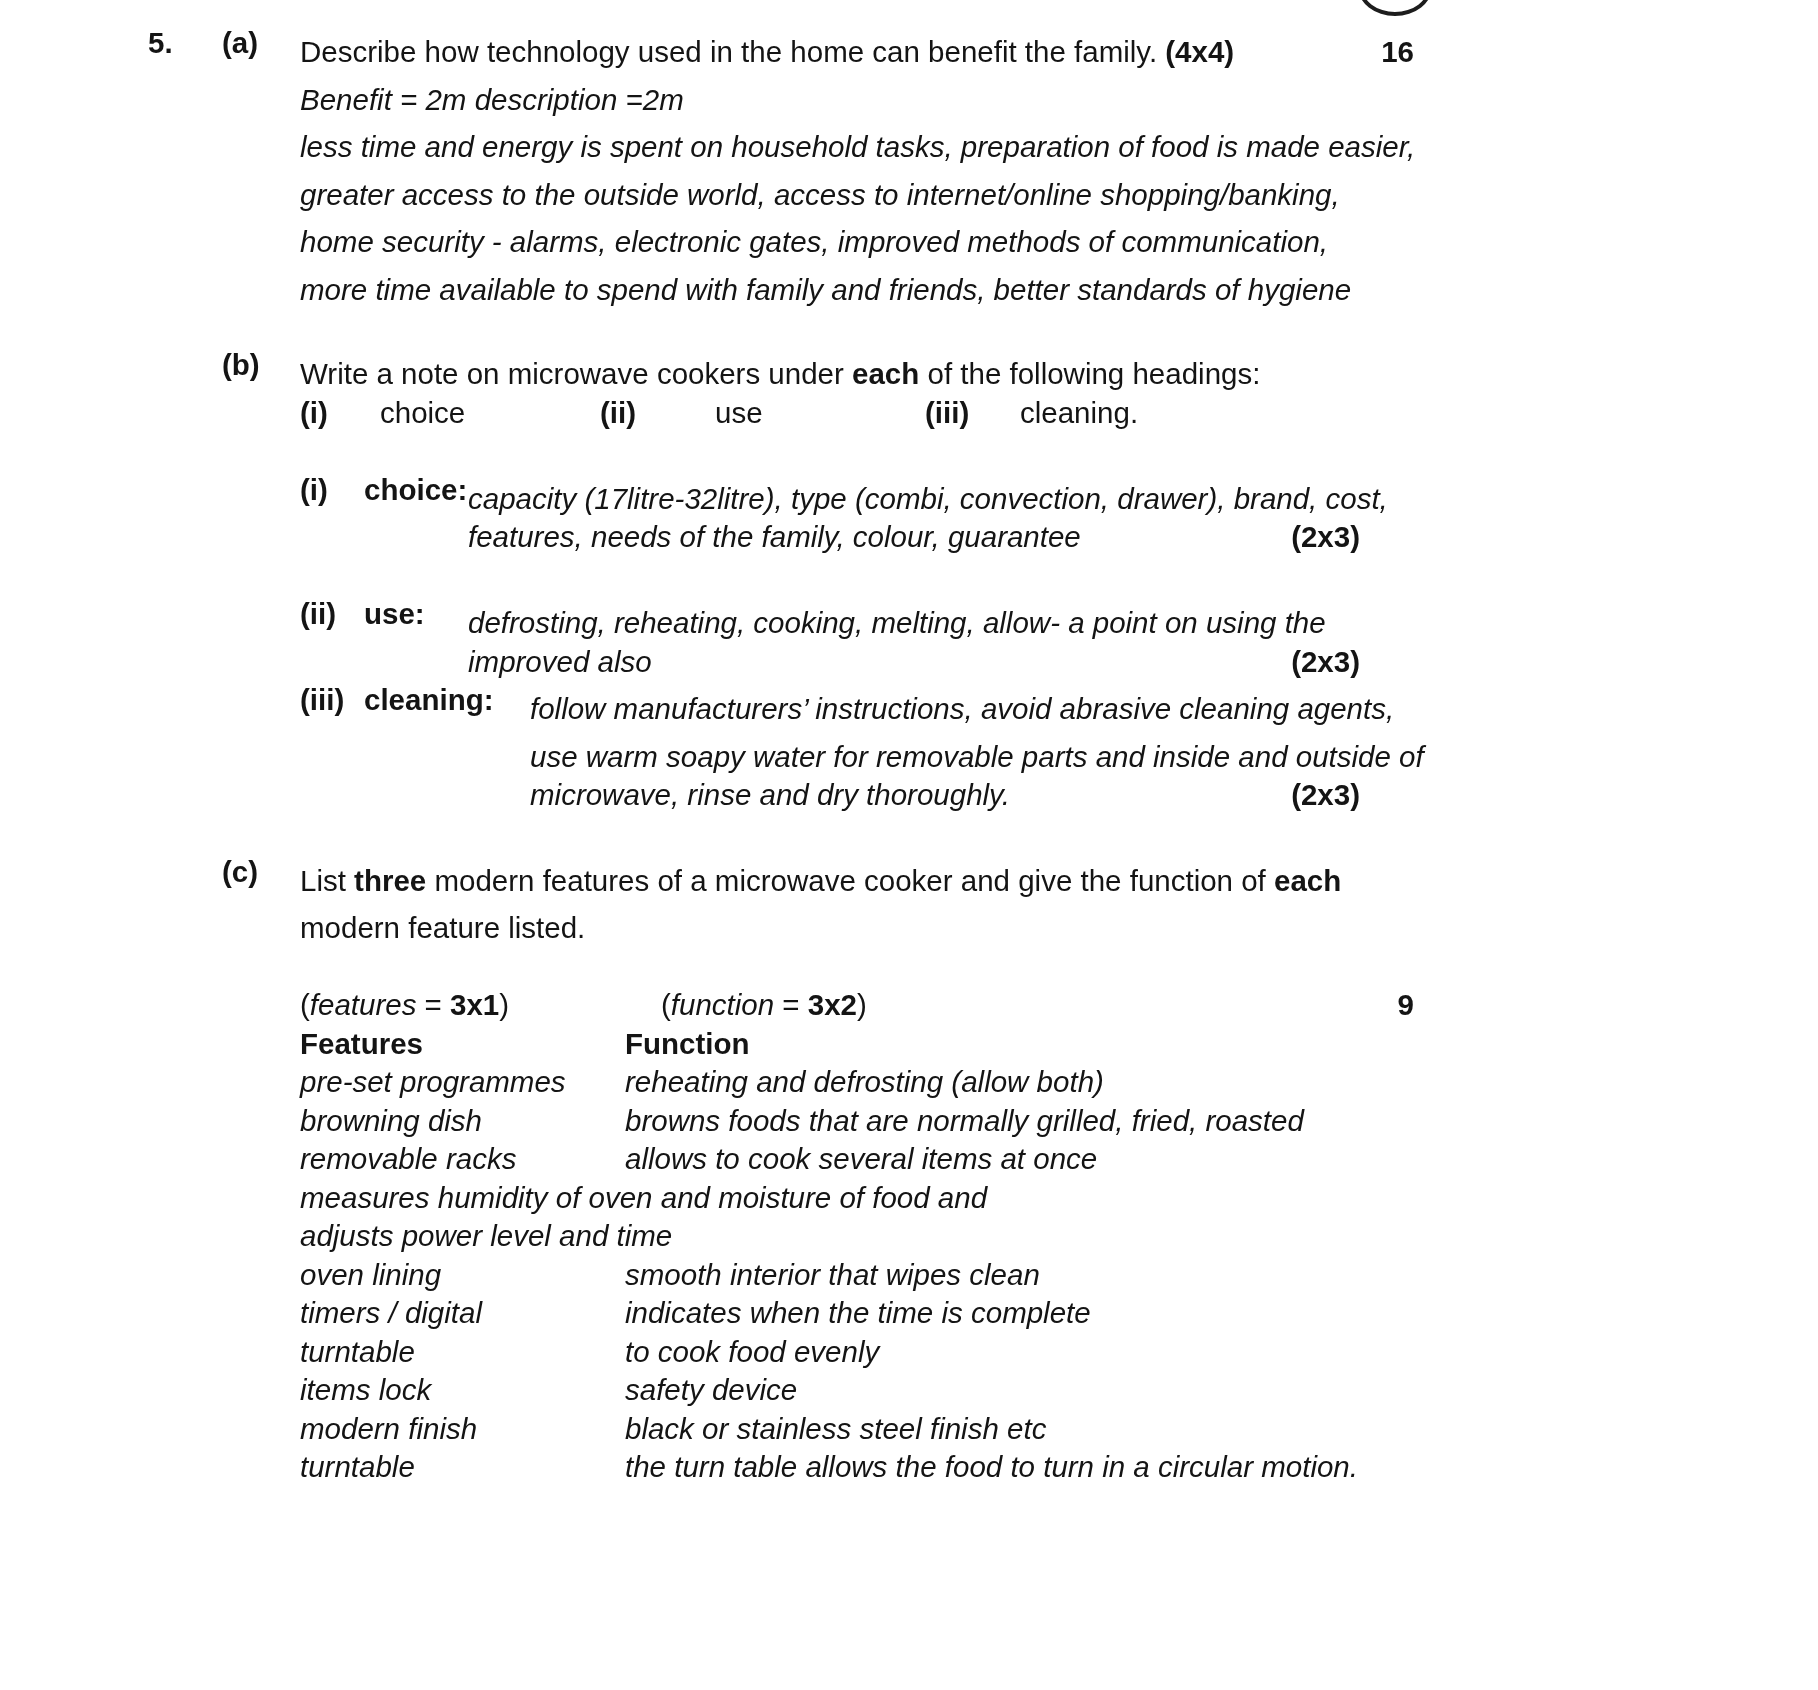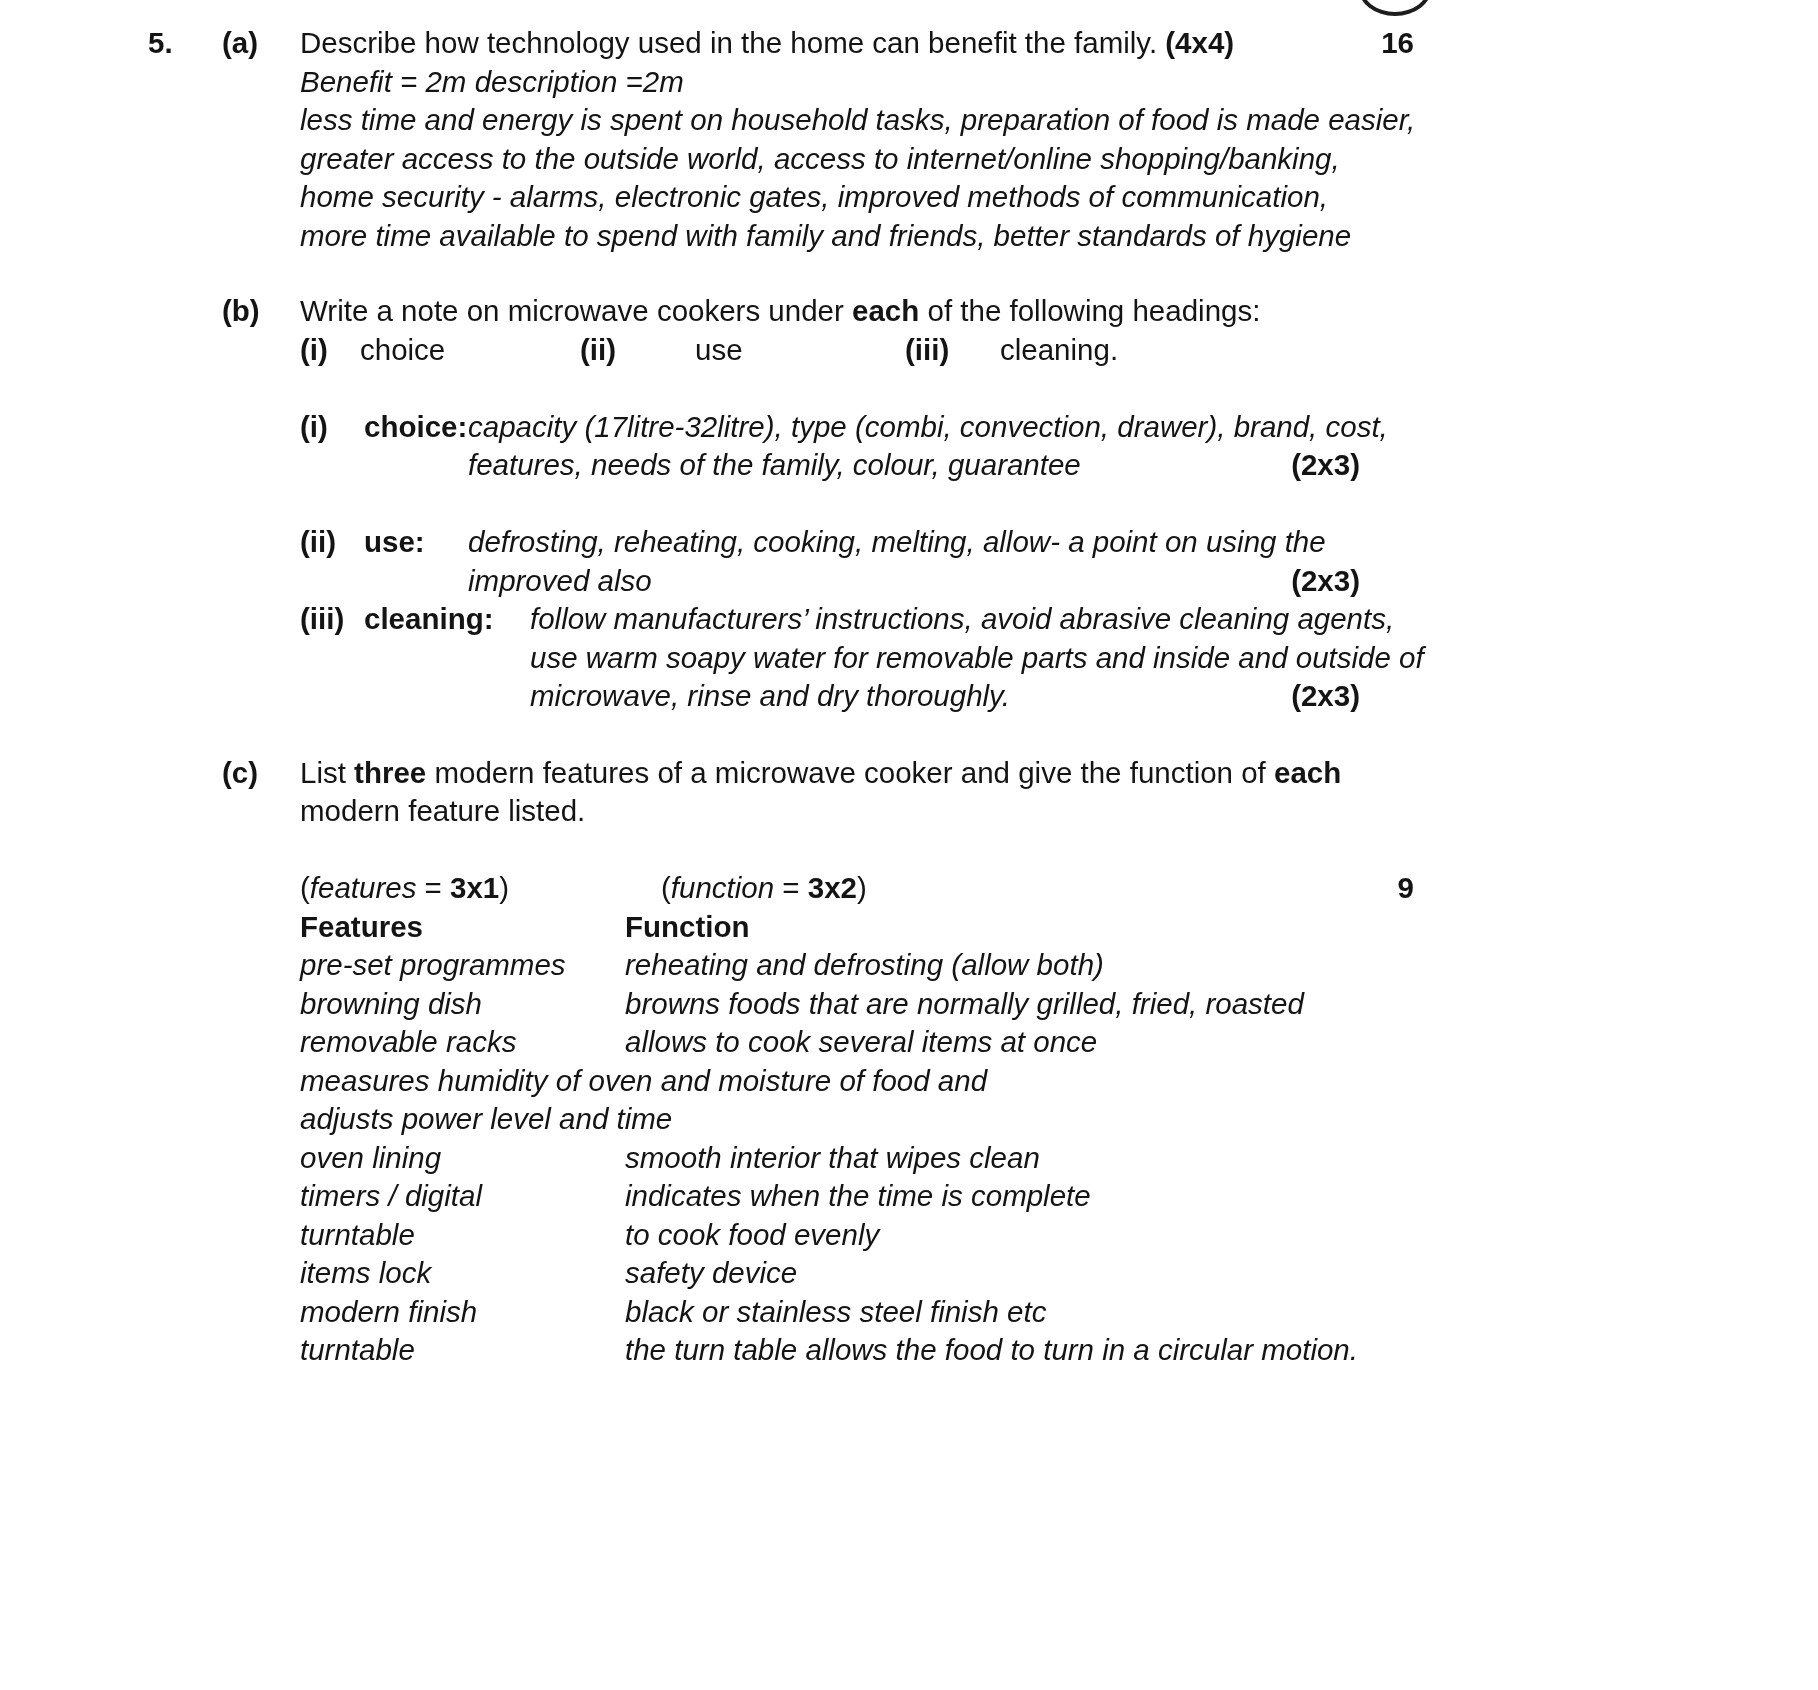--- a/index.html
+++ b/index.html
@@ -9,34 +9,34 @@
     width: 1818px;
     height: 1690px;
     background: #ffffff;
     color: #141414;
     font-family: "Liberation Sans", sans-serif;
     font-size: 29.5px;
     line-height: 38.5px;
     padding: 24px 0 0 148px;
     overflow: hidden;
   }
-  .line { min-height: 38.5px; white-space: nowrap; }
+  .line { min-height: 38.5px; white-space: nowrap; margin-top: 9px; }
   .row { display: flex; align-items: flex-start; }
   .col-qnum { width: 74px; flex: none; font-weight: 700; }
   .col-part { width: 78px; flex: none; font-weight: 700; }
   .col-body { flex: 1 1 auto; min-width: 0; }
   .ital { font-style: italic; }
   .bold { font-weight: 700; }
   .marks-abs { position: absolute; left: 1348px; width: 66px; text-align: right; font-weight: 700; font-style: normal; }
   .block-b { margin-top: 37px; }
   .block-c { margin-top: 38px; }
   .mt1 { margin-top: 38.5px; }
   .headings-row { display: flex; white-space: nowrap; }
   .h-num-i { width: 60px; flex: none; font-weight: 700; }
-  .h-lab-i { width: 220px; flex: none; }
+  .h-lab-i { width: 220px; flex: none; margin-left: 20px; }
   .h-num-ii { width: 115px; flex: none; font-weight: 700; }
   .h-lab-ii { width: 210px; flex: none; }
   .h-num-iii { width: 95px; flex: none; font-weight: 700; }
   .sub-item { display: flex; align-items: flex-start; margin-top: 38.5px; }
   .sub-item.nogap { margin-top: 0; }
   .si-num { width: 64px; flex: none; font-weight: 700; }
   .si-key { flex: none; font-weight: 700; }
   .w104 { width: 104px; }
   .w166 { width: 166px; }
   .si-text { flex: none; }

